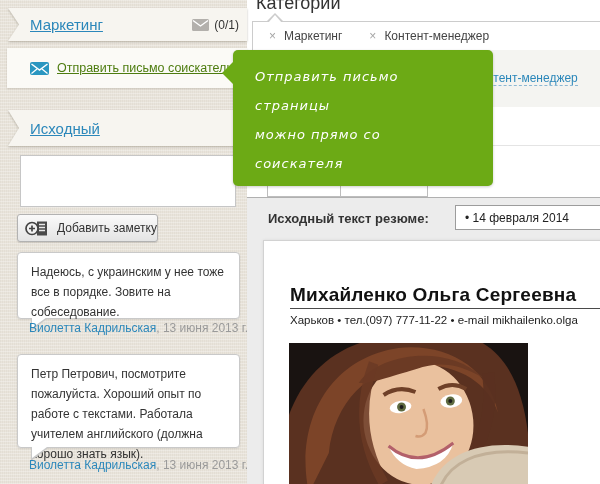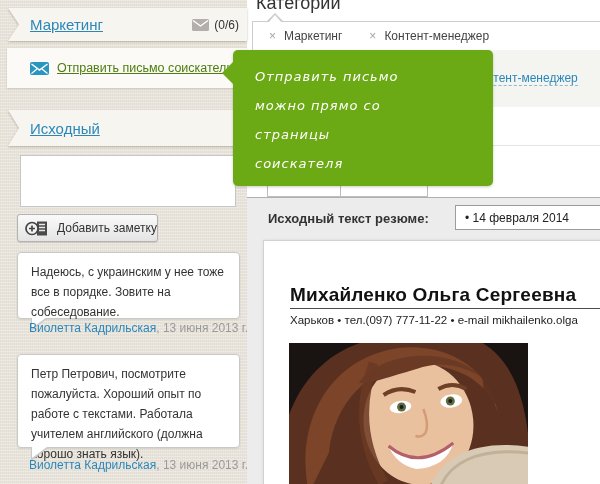--- a/index.html
+++ b/index.html
@@ -148,21 +148,21 @@
   <div class="sidebar">
 
     <div class="ribbon-wrap rib1" style="height:33px;">
       <div class="ribbon rib1" style="top:0;">
         <a class="hlink">Маркетинг</a>
         <div class="rib-right">
           <svg width="17" height="12" viewBox="0 0 17 12">
             <rect width="17" height="12" rx="1.5" fill="#b3b0ac"></rect>
             <path d="M1,1.5 L8.5,7 L16,1.5" stroke="#fff" stroke-width="1.4" fill="none"></path>
           </svg>
-          <span class="count">(0/6)</span>
+          <span class="count">(0/1)</span>
         </div>
       </div>
     </div>
 
     <div class="send-row">
       <svg class="env" width="19" height="13" viewBox="0 0 19 13">
         <rect width="19" height="13" rx="2" fill="#2a96c0"></rect>
         <path d="M1.5,2 L9.5,8 L17.5,2" stroke="#fff" stroke-width="1.5" fill="none"></path>
         <path d="M1.5,11.5 L7,7 M17.5,11.5 L12,7" stroke="#fff" stroke-width="1.2" fill="none"></path>
       </svg>
@@ -203,19 +203,19 @@
     <div class="tail-f t2f"></div>
     <div class="note-meta m2">
       <a>Виолетта Кадрильская</a><span class="dt">, 13 июня 2013 г.</span>
     </div>
   </div>
 
   <div class="callout">
     <div class="arrow"></div>
     <div class="txt">
       <div class="line">Отправить письмо</div>
+      <div class="line">страницы</div>
       <div class="line">можно прямо со</div>
-      <div class="line">страницы</div>
       <div class="line">соискателя</div>
     </div>
   </div>
 
 </div>
 
 </body></html>

